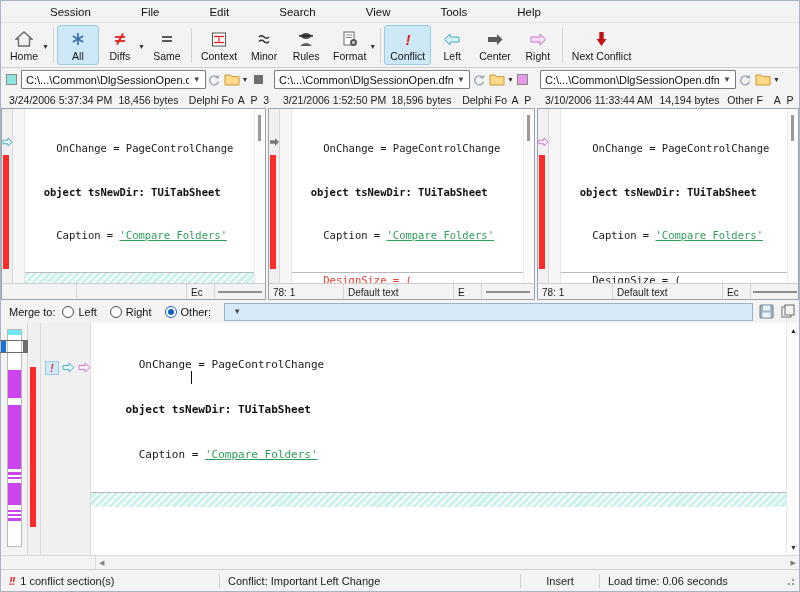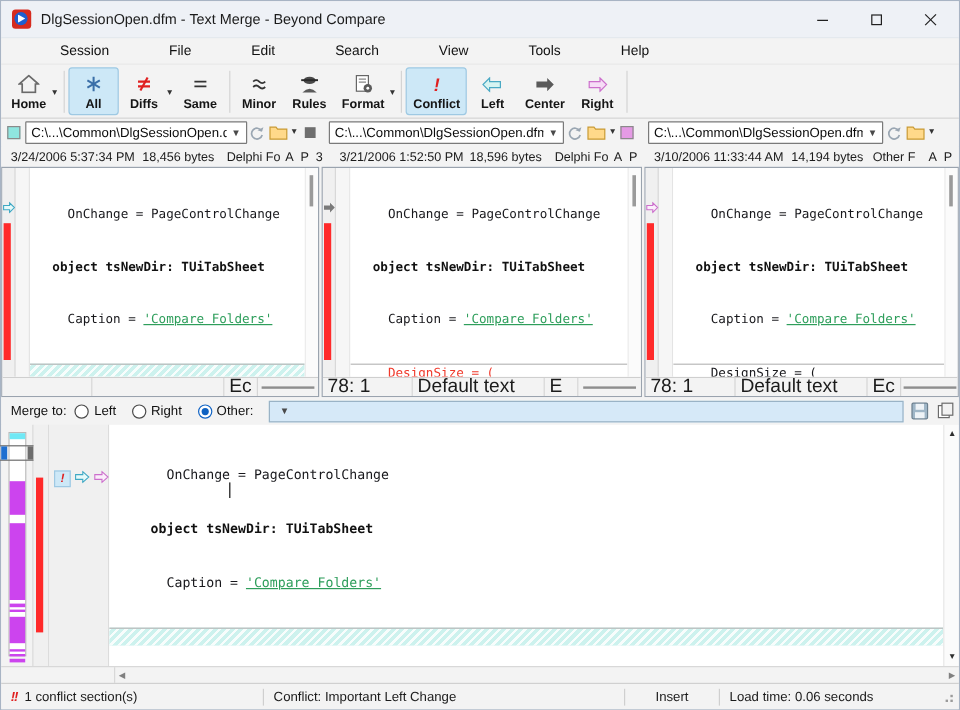--- a/index.html
+++ b/index.html
@@ -80,21 +80,21 @@
     margin: 1px 0 2px 0;
   }
   .tb-btn.active {
     background: #cde8f7; border-color: #9ec9e3;
   }
   .tb-ico {
     height: 20px; width: 22px;
     display: flex; align-items: center; justify-content: center;
     margin-bottom: 1px;
   }
-  .tb-label { white-space: nowrap; line-height: 12px; font-weight: bold; }
+  .tb-label { white-space: nowrap; line-height: 12px; }
   .tb-split {
     display: flex; align-items: flex-end; padding-bottom: 17px;
     font-size: 7px; color: #333; margin-left: -3px; margin-right: 1px;
   }
   .tb-sep {
     width: 1px; background: #d4d4d4; margin: 4px 3px 4px 3px;
   }
 
   
   .pathrow { display: flex; height: 23px; min-height: 23px; background:#f3f3f3; align-items: center; }
@@ -171,23 +171,23 @@
   }
   .sepline { border-top: 1px solid #b9b9b9; }
 
   .vscroll {
     width: 11px; background: #fbfbfb; border-left: 1px solid #ececec; flex: 0 0 auto; position: relative;
   }
   .vthumb { position: absolute; left: 3px; width: 3px; top: 6px; height: 26px; background: #9a9a9a; }
 
   
   .pane-status {
-    height: 16px; min-height: 16px; display: flex; align-items: center;
+    height: 16px; min-height: 16px; display: flex; 
     background: #f3f3f3; border-top: 1px solid #cfcfcf;
-    font-size: 16px; color: #1b1b1b;
+    font-size: 10px; color: #1b1b1b;
   }
   .ps-cell { border-right: 1px solid #d6d6d6; height: 16px; display: flex; align-items: center; padding: 0 4px; overflow: hidden; white-space: nowrap; }
   .hscroll-mini { flex: 1 1 auto; display: flex; align-items: center; justify-content: center; }
   .hs-bar { height: 2px; background: #8e8e8e; width: 44px; }
 
   
   .mergerow {
     height: 23px; min-height: 23px; display: flex; align-items: center;
     background: #f3f3f3; padding-left: 8px; gap: 0;
   }
@@ -271,42 +271,20 @@
   .sb-div { width: 1px; height: 14px; background: #cfcfcf; }
   .bangs { color: #e02020; font-weight: bold; font-style: italic; margin-right: 6px; letter-spacing: -1px; }
   .grip { margin-left: auto; margin-right: 3px; width: 12px; height: 12px; position: relative; }
   .grip i { position: absolute; width: 2px; height: 2px; background: #9b9b9b; }
 </style>
 </head>
 <body>
 
 <div class="app">
 
-  <div class="titlebar">
-    <div class="title-ico"></div>
-    <div class="title-text">DlgSessionOpen.dfm - Text Merge - Beyond Compare</div>
-    <div class="wincontrols">
-      <div class="wbtn">
-        <svg width="11" height="11" viewBox="0 0 11 11">
-            <line x1="1" y1="6" x2="10" y2="6" stroke="#202020" stroke-width="1"></line>
-          </svg>
-      </div>
-      <div class="wbtn">
-        <svg width="11" height="11" viewBox="0 0 11 11">
-            <rect x="1.5" y="1.5" width="8" height="8" fill="none" stroke="#202020" stroke-width="1"></rect>
-          </svg>
-      </div>
-      <div class="wbtn">
-        <svg width="11" height="11" viewBox="0 0 11 11">
-            <line x1="1" y1="1" x2="10" y2="10" stroke="#202020" stroke-width="1"></line>
-            <line x1="10" y1="1" x2="1" y2="10" stroke="#202020" stroke-width="1"></line>
-          </svg>
-      </div>
-    </div>
-  </div>
 
   <div class="menubar">
     <div class="menu-item">Session</div>
     <div class="menu-item">File</div>
     <div class="menu-item">Edit</div>
     <div class="menu-item">Search</div>
     <div class="menu-item">View</div>
     <div class="menu-item">Tools</div>
     <div class="menu-item">Help</div>
   </div>
@@ -360,20 +338,31 @@
               <line x1="3" y1="6" x2="13" y2="6"></line>
               <line x1="3" y1="10" x2="13" y2="10"></line>
             </g>
           </svg>
       </span>
       <span class="tb-label">Same</span>
     </div>
 
     <div class="tb-sep"></div>
 
+    <div class="tb-btn">
+      <span class="tb-ico">
+        <svg width="16" height="15" viewBox="0 0 16 15">
+            <rect x="1.5" y="1" width="13" height="13" fill="#fff" stroke="#555" stroke-width="1"></rect>
+            <line x1="3" y1="4.5" x2="13" y2="4.5" stroke="#e02020" stroke-width="1.3"></line>
+            <line x1="3" y1="10.5" x2="13" y2="10.5" stroke="#e02020" stroke-width="1.3"></line>
+            <line x1="8" y1="5.5" x2="8" y2="9.5" stroke="#e02020" stroke-width="1.3"></line>
+          </svg>
+      </span>
+      <span class="tb-label">Context</span>
+    </div>
 
     <div class="tb-btn">
       <span class="tb-ico">
         <svg width="16" height="16" viewBox="0 0 16 16">
             <g stroke="#333" stroke-width="1.5" fill="none">
               <path d="M3 6 q2.5 -2.5 5 0 t5 0"></path>
               <path d="M3 10.5 q2.5 -2.5 5 0 t5 0"></path>
             </g>
           </svg>
       </span>
@@ -438,20 +427,28 @@
       <span class="tb-ico">
         <svg width="18" height="13" viewBox="0 0 18 13">
             <path d="M2 4 L11 4 L11 1 L16.5 6.5 L11 12 L11 9 L2 9 Z" fill="#f6ddf6" stroke="#cc6fcc" stroke-width="1"></path>
           </svg>
       </span>
       <span class="tb-label">Right</span>
     </div>
 
     <div class="tb-sep"></div>
 
+    <div class="tb-btn">
+      <span class="tb-ico">
+        <svg width="13" height="16" viewBox="0 0 13 16">
+            <path d="M6.5 15 L1.5 8 L4.3 8 L4.3 1 L8.7 1 L8.7 8 L11.5 8 Z" fill="#c01515"></path>
+          </svg>
+      </span>
+      <span class="tb-label">Next Conflict</span>
+    </div>
 
   </div>
 
   <div class="pathrow">
 
     <div class="pane-path" style="width:268px">
       <div class="colorchip chip-left"></div>
       <div class="combo" style="width:190px">
         <span class="ctext">C:\...\Common\DlgSessionOpen.dfm</span>
         <span class="caret">▼</span>

